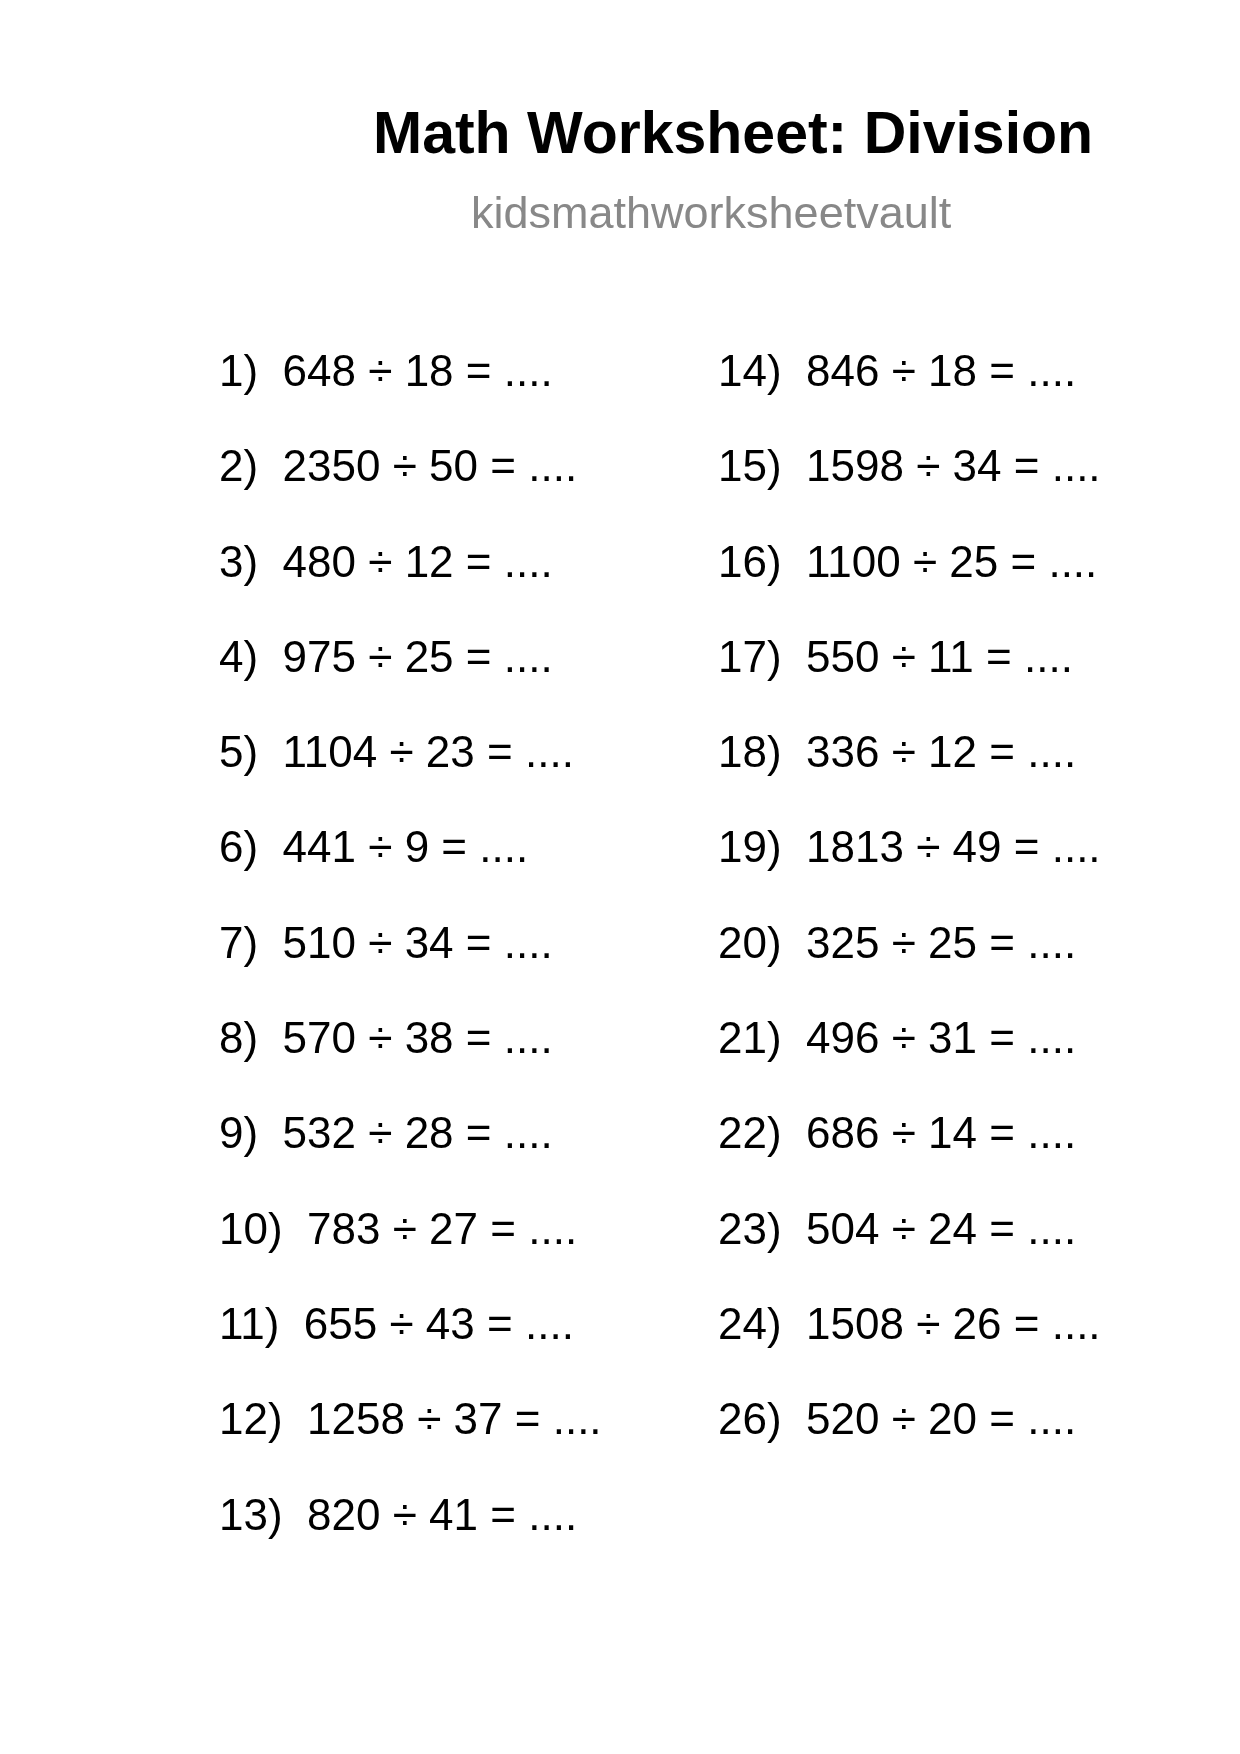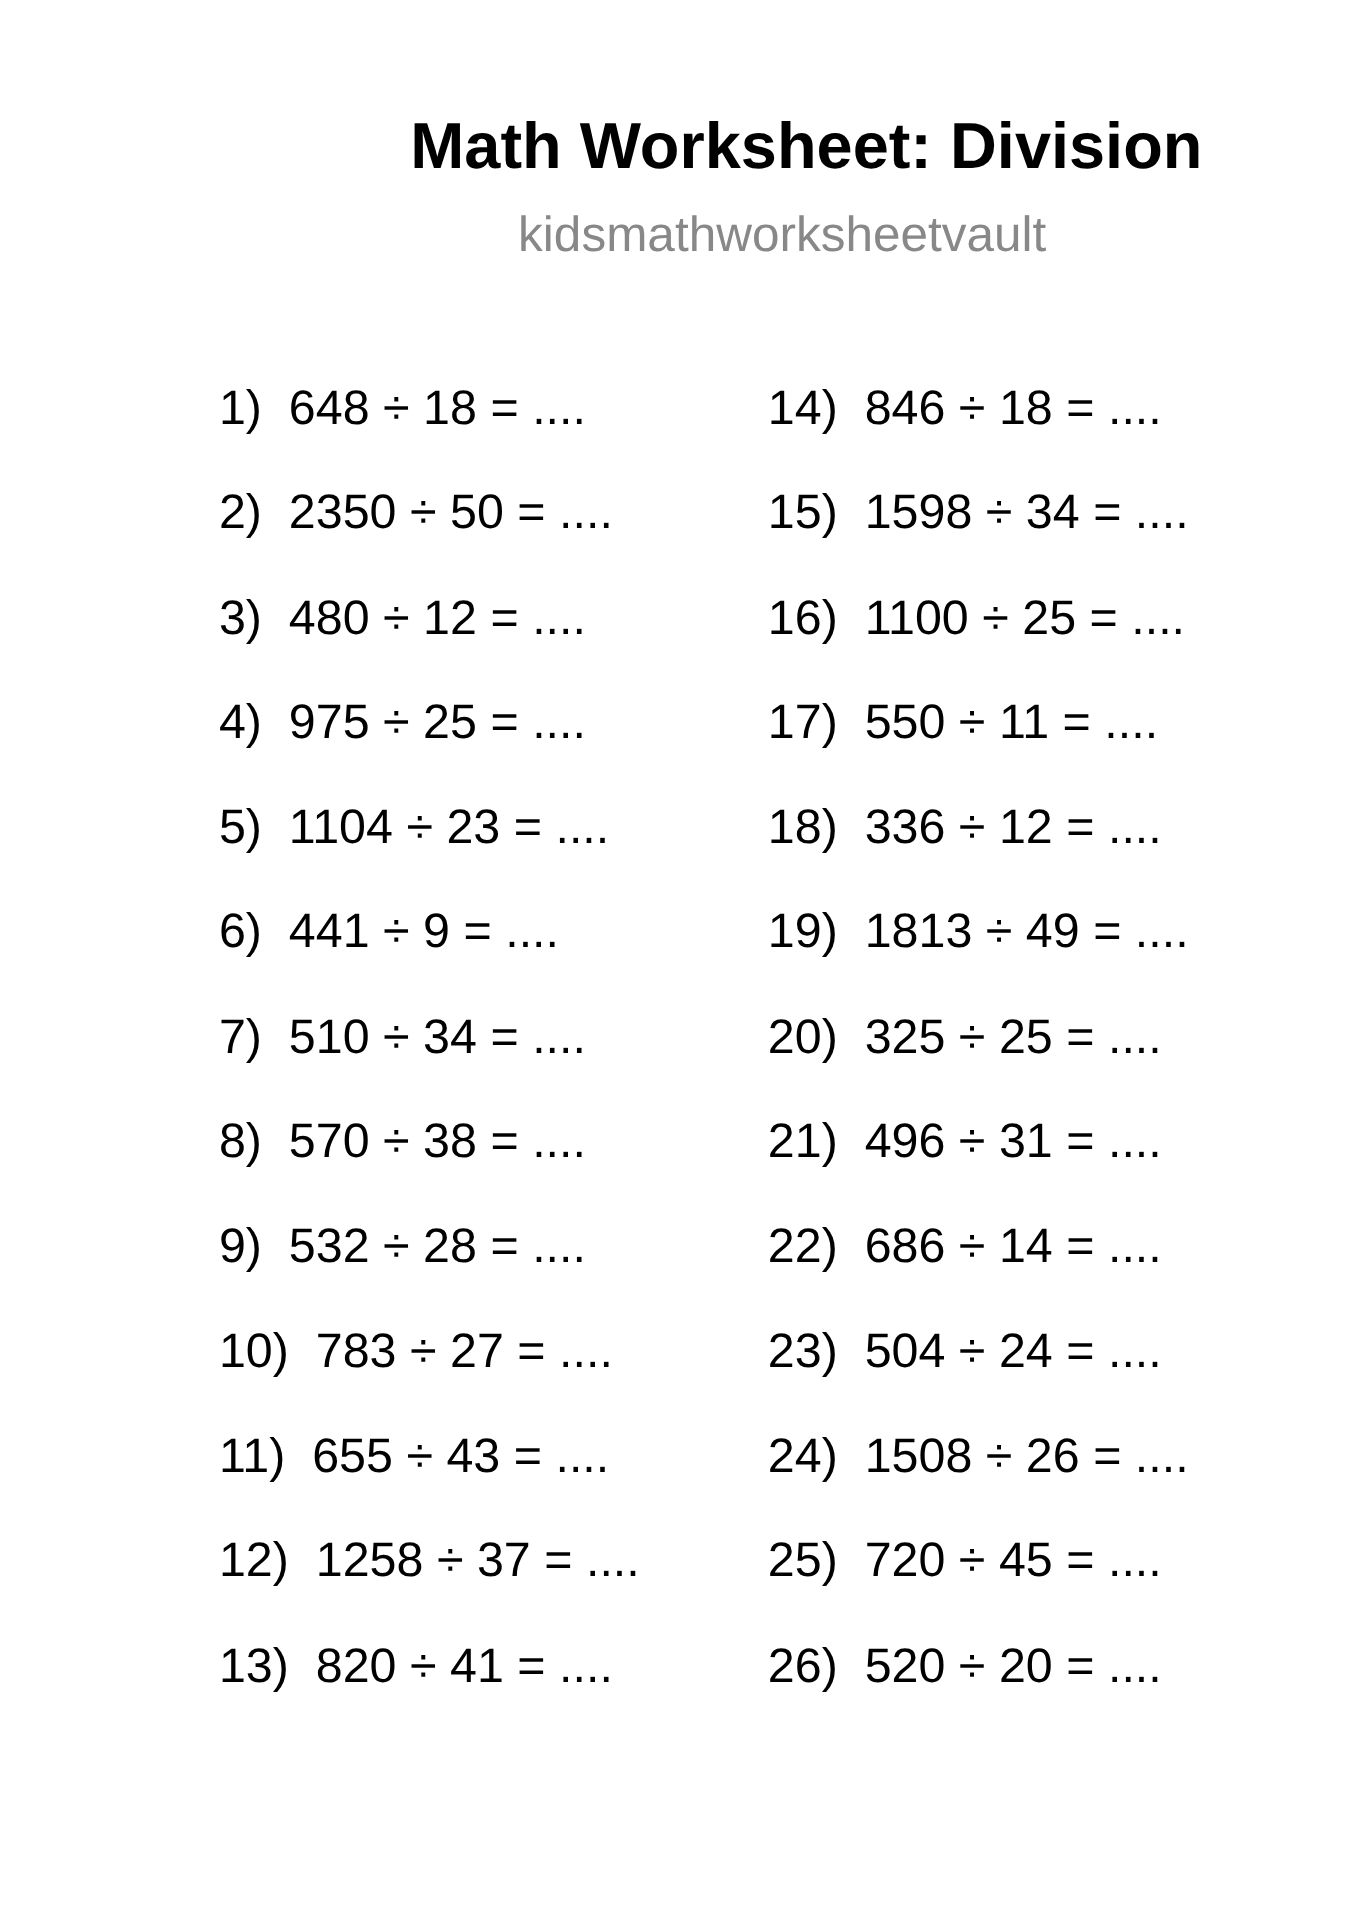--- a/index.html
+++ b/index.html
@@ -39,20 +39,21 @@
       position: absolute;
       top: 349px;
     }
     .col-left { left: 199px; }
     .col-right { left: 698px; }
     .problem {
       height: 95.3px;
       font-size: 44px;
       line-height: 1;
       white-space: pre;
+      margin-left: 20px;
     }
   </style>
 </head>
 <body>
 
 <h1 class="title">Math Worksheet: Division</h1>
 <div class="subtitle">kidsmathworksheetvault</div>
 
 <div class="column col-left">
     <div class="problem"><span>1)</span>  <span>648</span> <span>÷</span> <span>18</span> <span>=</span> <span>....</span></div>
@@ -74,15 +75,14 @@
     <div class="problem"><span>15)</span>  <span>1598</span> <span>÷</span> <span>34</span> <span>=</span> <span>....</span></div>
     <div class="problem"><span>16)</span>  <span>1100</span> <span>÷</span> <span>25</span> <span>=</span> <span>....</span></div>
     <div class="problem"><span>17)</span>  <span>550</span> <span>÷</span> <span>11</span> <span>=</span> <span>....</span></div>
     <div class="problem"><span>18)</span>  <span>336</span> <span>÷</span> <span>12</span> <span>=</span> <span>....</span></div>
     <div class="problem"><span>19)</span>  <span>1813</span> <span>÷</span> <span>49</span> <span>=</span> <span>....</span></div>
     <div class="problem"><span>20)</span>  <span>325</span> <span>÷</span> <span>25</span> <span>=</span> <span>....</span></div>
     <div class="problem"><span>21)</span>  <span>496</span> <span>÷</span> <span>31</span> <span>=</span> <span>....</span></div>
     <div class="problem"><span>22)</span>  <span>686</span> <span>÷</span> <span>14</span> <span>=</span> <span>....</span></div>
     <div class="problem"><span>23)</span>  <span>504</span> <span>÷</span> <span>24</span> <span>=</span> <span>....</span></div>
     <div class="problem"><span>24)</span>  <span>1508</span> <span>÷</span> <span>26</span> <span>=</span> <span>....</span></div>
-    <div class="problem"><span>25)</span>  <span>720</span> <span>÷</span> <span>45</span> <span>=</span> <span>....</span></div>
     <div class="problem"><span>26)</span>  <span>520</span> <span>÷</span> <span>20</span> <span>=</span> <span>....</span></div>
   </div>
 
 </body></html>

